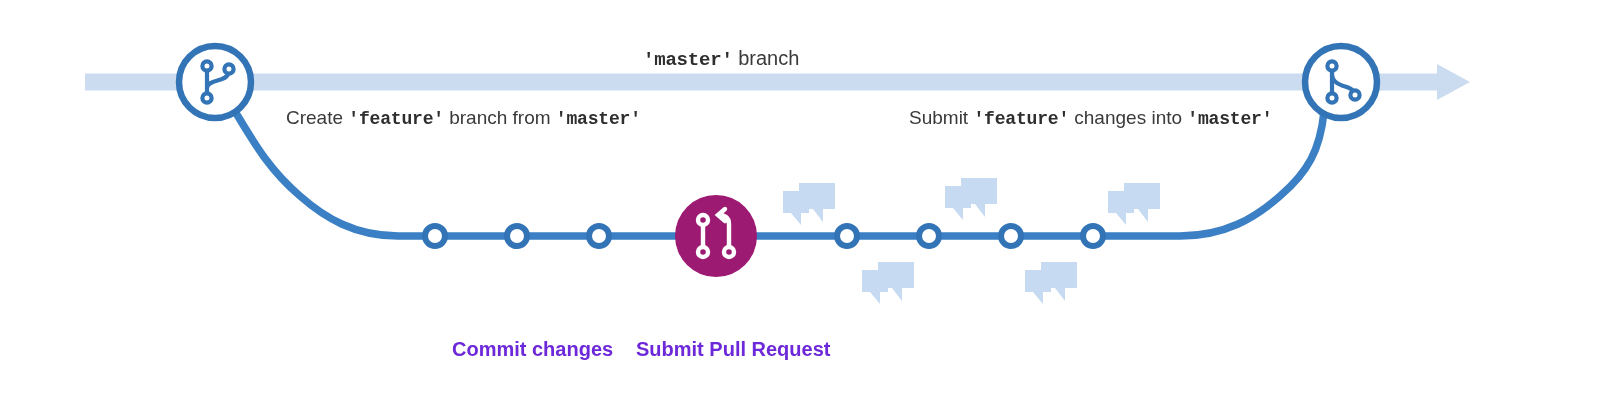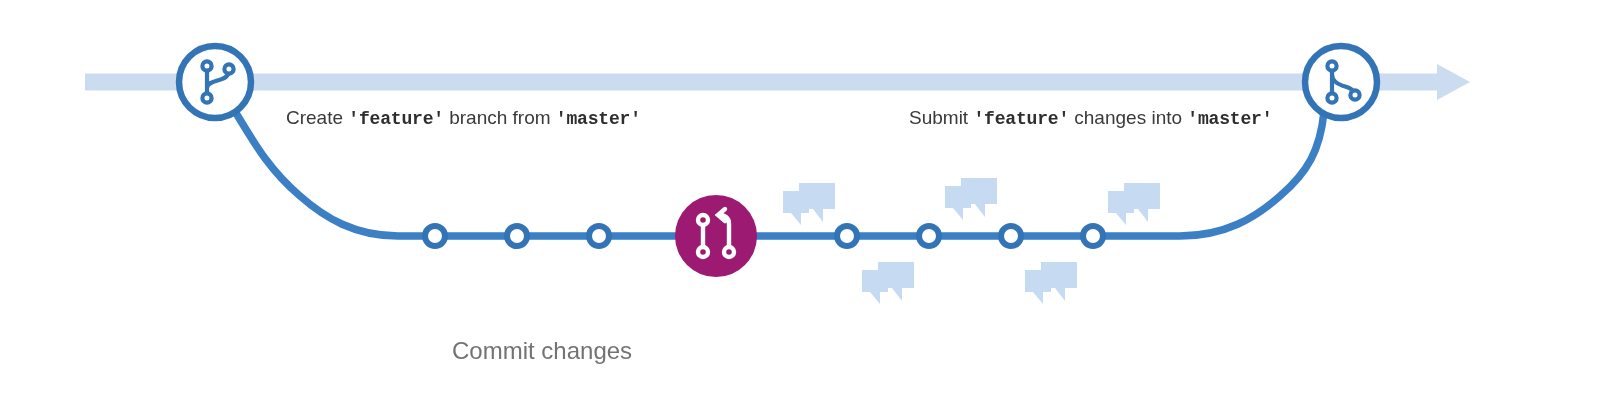--- a/index.html
+++ b/index.html
@@ -34,22 +34,23 @@
   }
   .label-top {
     font-size: 20px;
     color: #3a3a3a;
   }
   .label-branchop {
     font-size: 19px;
     color: #3a3a3a;
   }
   .label-bottom {
-    font-size: 24px;
-    color: #737373;
+    font-size: 20px;
+    color: #6d28d9;
+    font-weight: bold;
   }
   .mono {
     font-family: "Liberation Mono", "DejaVu Sans Mono", monospace;
     font-weight: bold;
     font-size: 0.95em;
     color: #2e2e2e;
     letter-spacing: -0.2px;
   }
   .lbl-master-branch { left: 643px; top: 48px; }
   .lbl-create       { left: 286px; top: 108px; }
@@ -153,22 +154,24 @@
         <circle cx="703" cy="252" r="5" fill="#9c1a72"></circle>
 
         <path d="M 729,246 L 729,224 C 729,217 724,215 719,215"></path>
         <polyline points="725,209 718,215 725,221" fill="none"></polyline>
         <circle cx="729" cy="252" r="5" fill="#9c1a72"></circle>
       </g>
     </g>
 
   </svg>
 
+  <div class="label label-top lbl-master-branch"><span class="mono">'master'</span><span> branch</span></div>
 
   <div class="label label-branchop lbl-create"><span>Create </span><span class="mono">'feature'</span><span> branch from </span><span class="mono">'master'</span></div>
 
   <div class="label label-branchop lbl-merge"><span>Submit </span><span class="mono">'feature'</span><span> changes into </span><span class="mono">'master'</span></div>
 
   <div class="label label-bottom lbl-commit">Commit changes</div>
 
+  <div class="label label-bottom lbl-pr">Submit Pull Request</div>
 
 
 </div>
 
 </body></html>

